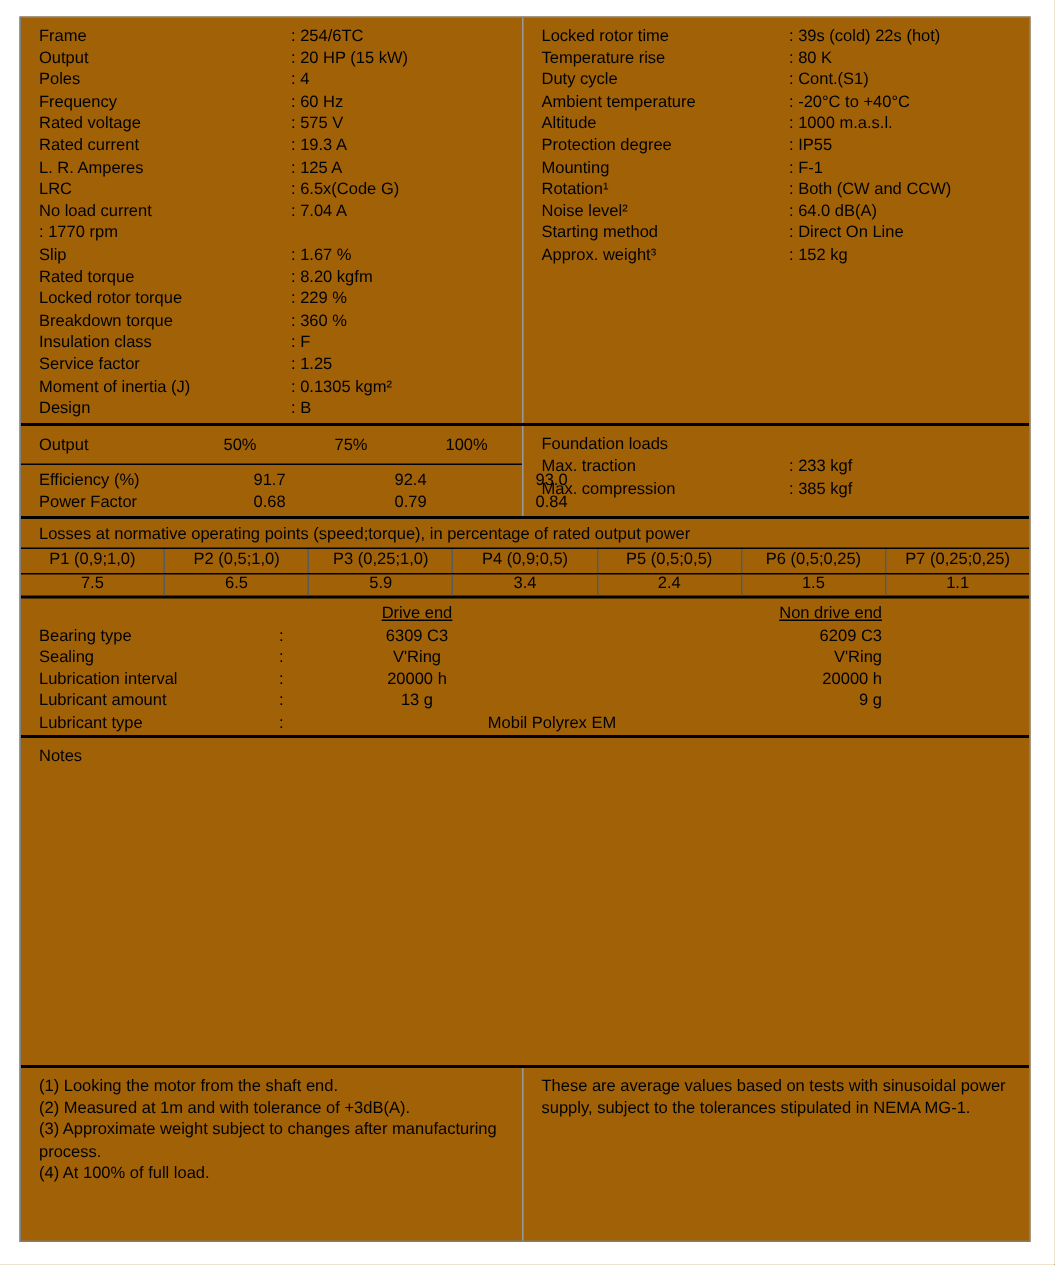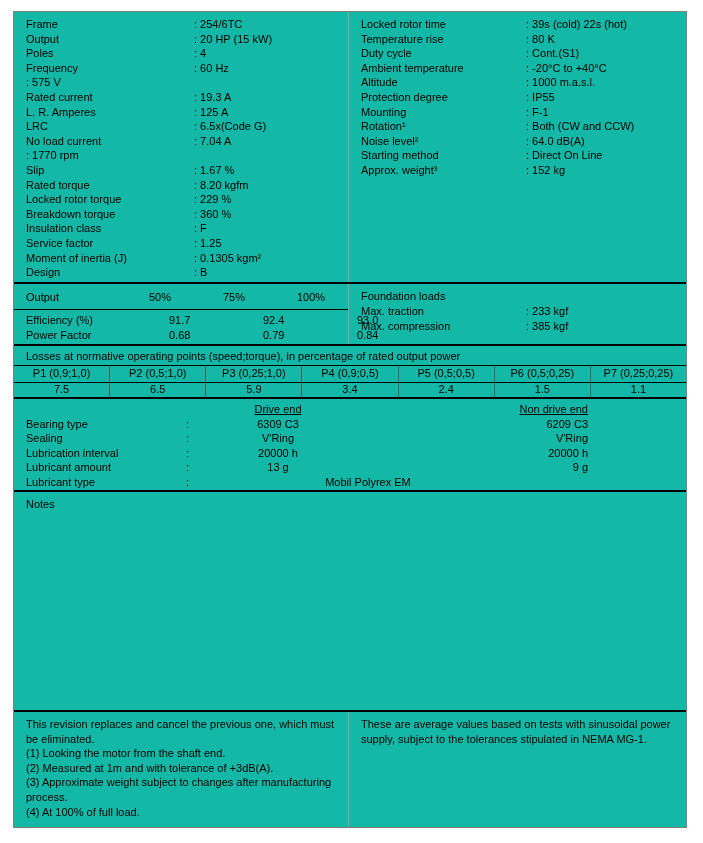--- a/index.html
+++ b/index.html
@@ -4,21 +4,21 @@
 <style>
   html,body { margin:0; padding:0; background:#fff; }
   .sheet {
     position:relative; width:703px; height:843px; background:#ffffff;
     font-family:"Liberation Sans", sans-serif; font-size:11px; color:#000;
     overflow:hidden;
   }
   .doc {
     position:absolute; left:13px; top:11px; width:674px; height:817px;
     border:1px solid #7f7f7f; box-sizing:border-box;
-    display:flex; flex-direction:column; background:#14b8a6;
+    display:flex; flex-direction:column; background:#a16207;
   }
   .sec { box-sizing:border-box; flex:none; }
   .half { box-sizing:border-box; }
 
   
   .sec-specs { height:272px; display:flex; border-bottom:2px solid #000; }
   .specs-left  { width:335px; border-right:1px solid #9a9a9a; padding:5px 0 0 12px; }
   .specs-right { flex:1; padding:5px 0 0 12px; }
   .srow { display:flex; line-height:14.6px; white-space:nowrap; }
   .sl-l { width:168px; flex:none; }
@@ -83,20 +83,21 @@
           </div>
         <div class="srow">
             <span class="sl-l">Poles</span>
             <span>: 4</span>
           </div>
         <div class="srow">
             <span class="sl-l">Frequency</span>
             <span>: 60 Hz</span>
           </div>
         <div class="srow">
+            <span class="sl-l">Rated voltage</span>
             <span>: 575 V</span>
           </div>
         <div class="srow">
             <span class="sl-l">Rated current</span>
             <span>: 19.3 A</span>
           </div>
         <div class="srow">
             <span class="sl-l">L. R. Amperes</span>
             <span>: 125 A</span>
           </div>
@@ -287,21 +288,20 @@
         <span class="b-span">Mobil Polyrex EM</span>
       </div>
     </div>
 
     <div class="sec sec-notes">
       <div>Notes</div>
     </div>
 
     <div class="sec sec-footer">
       <div class="half foot-left">
-        <div class="foot-line">This revision replaces and cancel the previous one, which must be eliminated.</div>
         <div class="foot-line">(1) Looking the motor from the shaft end.</div>
         <div class="foot-line">(2) Measured at 1m and with tolerance of +3dB(A).</div>
         <div class="foot-line">(3) Approximate weight subject to changes after manufacturing process.</div>
         <div class="foot-line">(4) At 100% of full load.</div>
       </div>
       <div class="half foot-right">
         <div class="foot-line">These are average values based on tests with sinusoidal power supply, subject to the tolerances stipulated in NEMA MG-1.</div>
       </div>
     </div>
 

